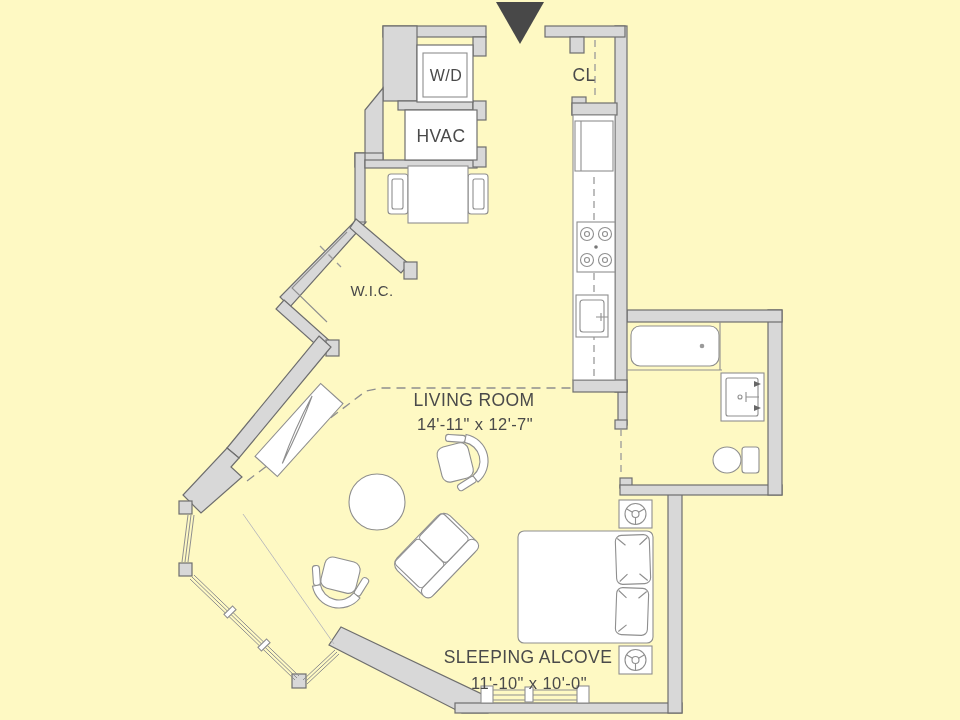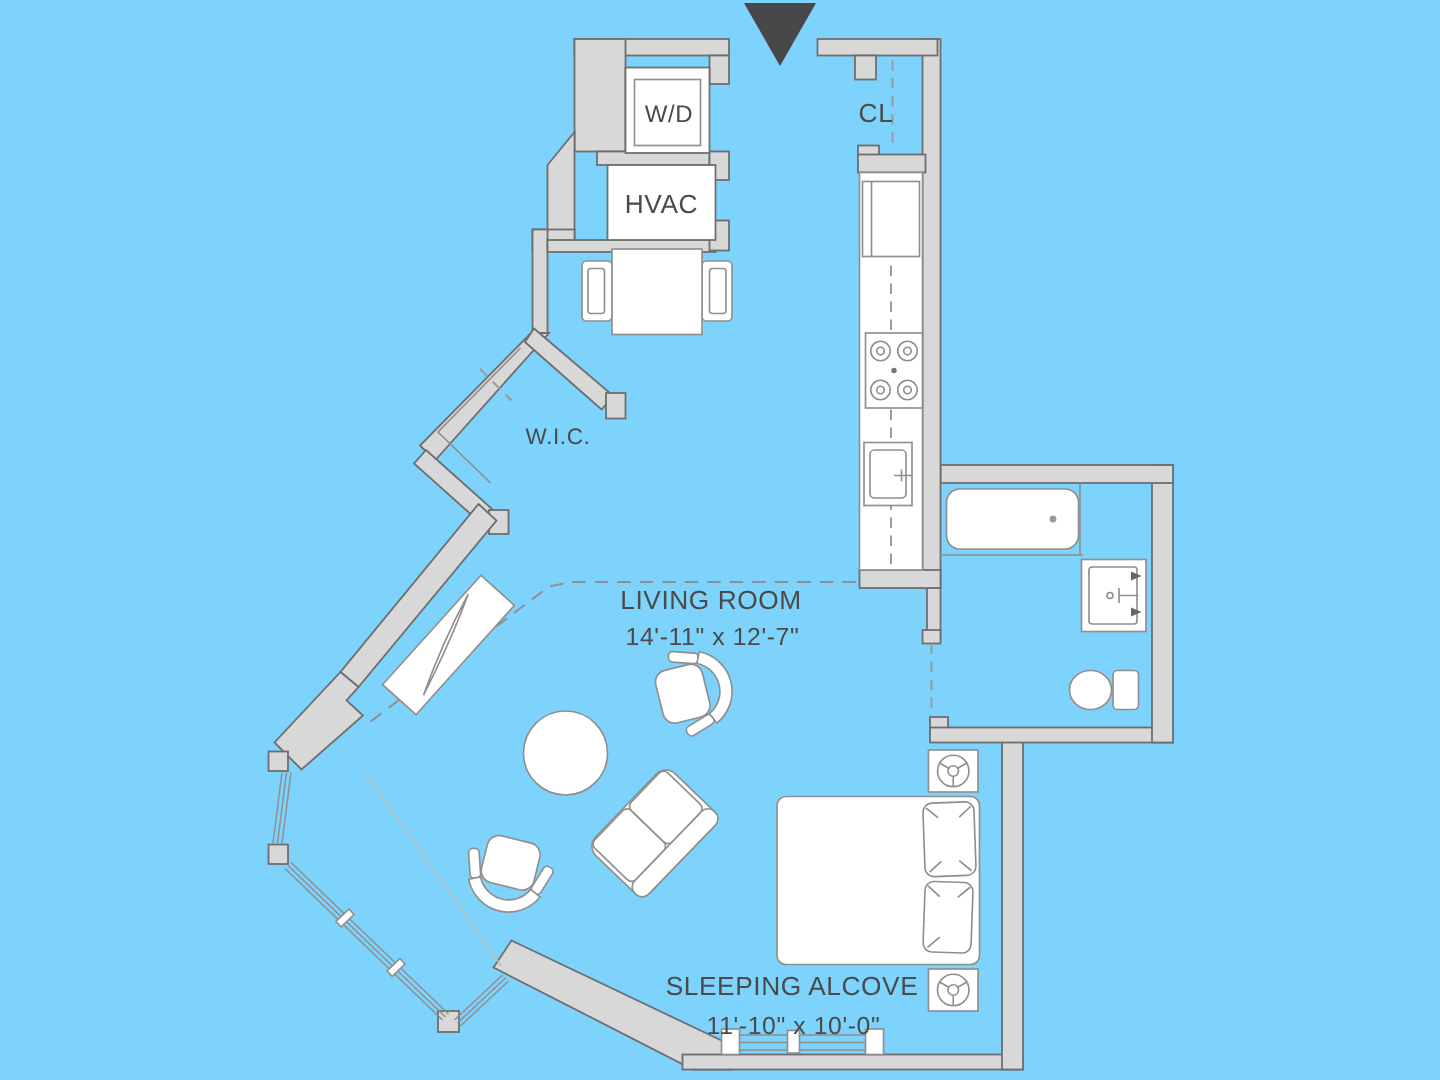--- a/index.html
+++ b/index.html
@@ -1,16 +1,16 @@
 <!DOCTYPE html>
 <html><head>
 <meta charset="utf-8">
 <style>
   html,body{margin:0;padding:0;background:#ffffff;}
-  .stage{width:960px;height:720px;position:relative;background:#7dd3fc;overflow:hidden;}
+  .stage{width:960px;height:720px;position:relative;background:#fef9c3;overflow:hidden;}
   svg{display:block;}
   .wall{fill:#d8d8d8;stroke:#6e6e6e;stroke-width:1.2;}
   .wallcap{fill:#d8d8d8;stroke:#6e6e6e;stroke-width:1.2;}
   .white{fill:#ffffff;stroke:#707070;stroke-width:1.2;}
   .fixt{fill:#ffffff;stroke:#8f8f8f;stroke-width:1.1;}
   .fixtline{fill:none;stroke:#8f8f8f;stroke-width:1.1;}
   .dash{fill:none;stroke:#9a9a9a;stroke-width:1.3;stroke-dasharray:7 5;}
   .bdash{fill:none;stroke:#8f8f8f;stroke-width:1.3;stroke-dasharray:9 6;}
   .winline{fill:none;stroke:#8f8f8f;stroke-width:1;}
   .lbl{font-family:"Liberation Sans","DejaVu Sans",sans-serif;fill:#4a4a4a;text-anchor:middle;letter-spacing:0.4px;}

